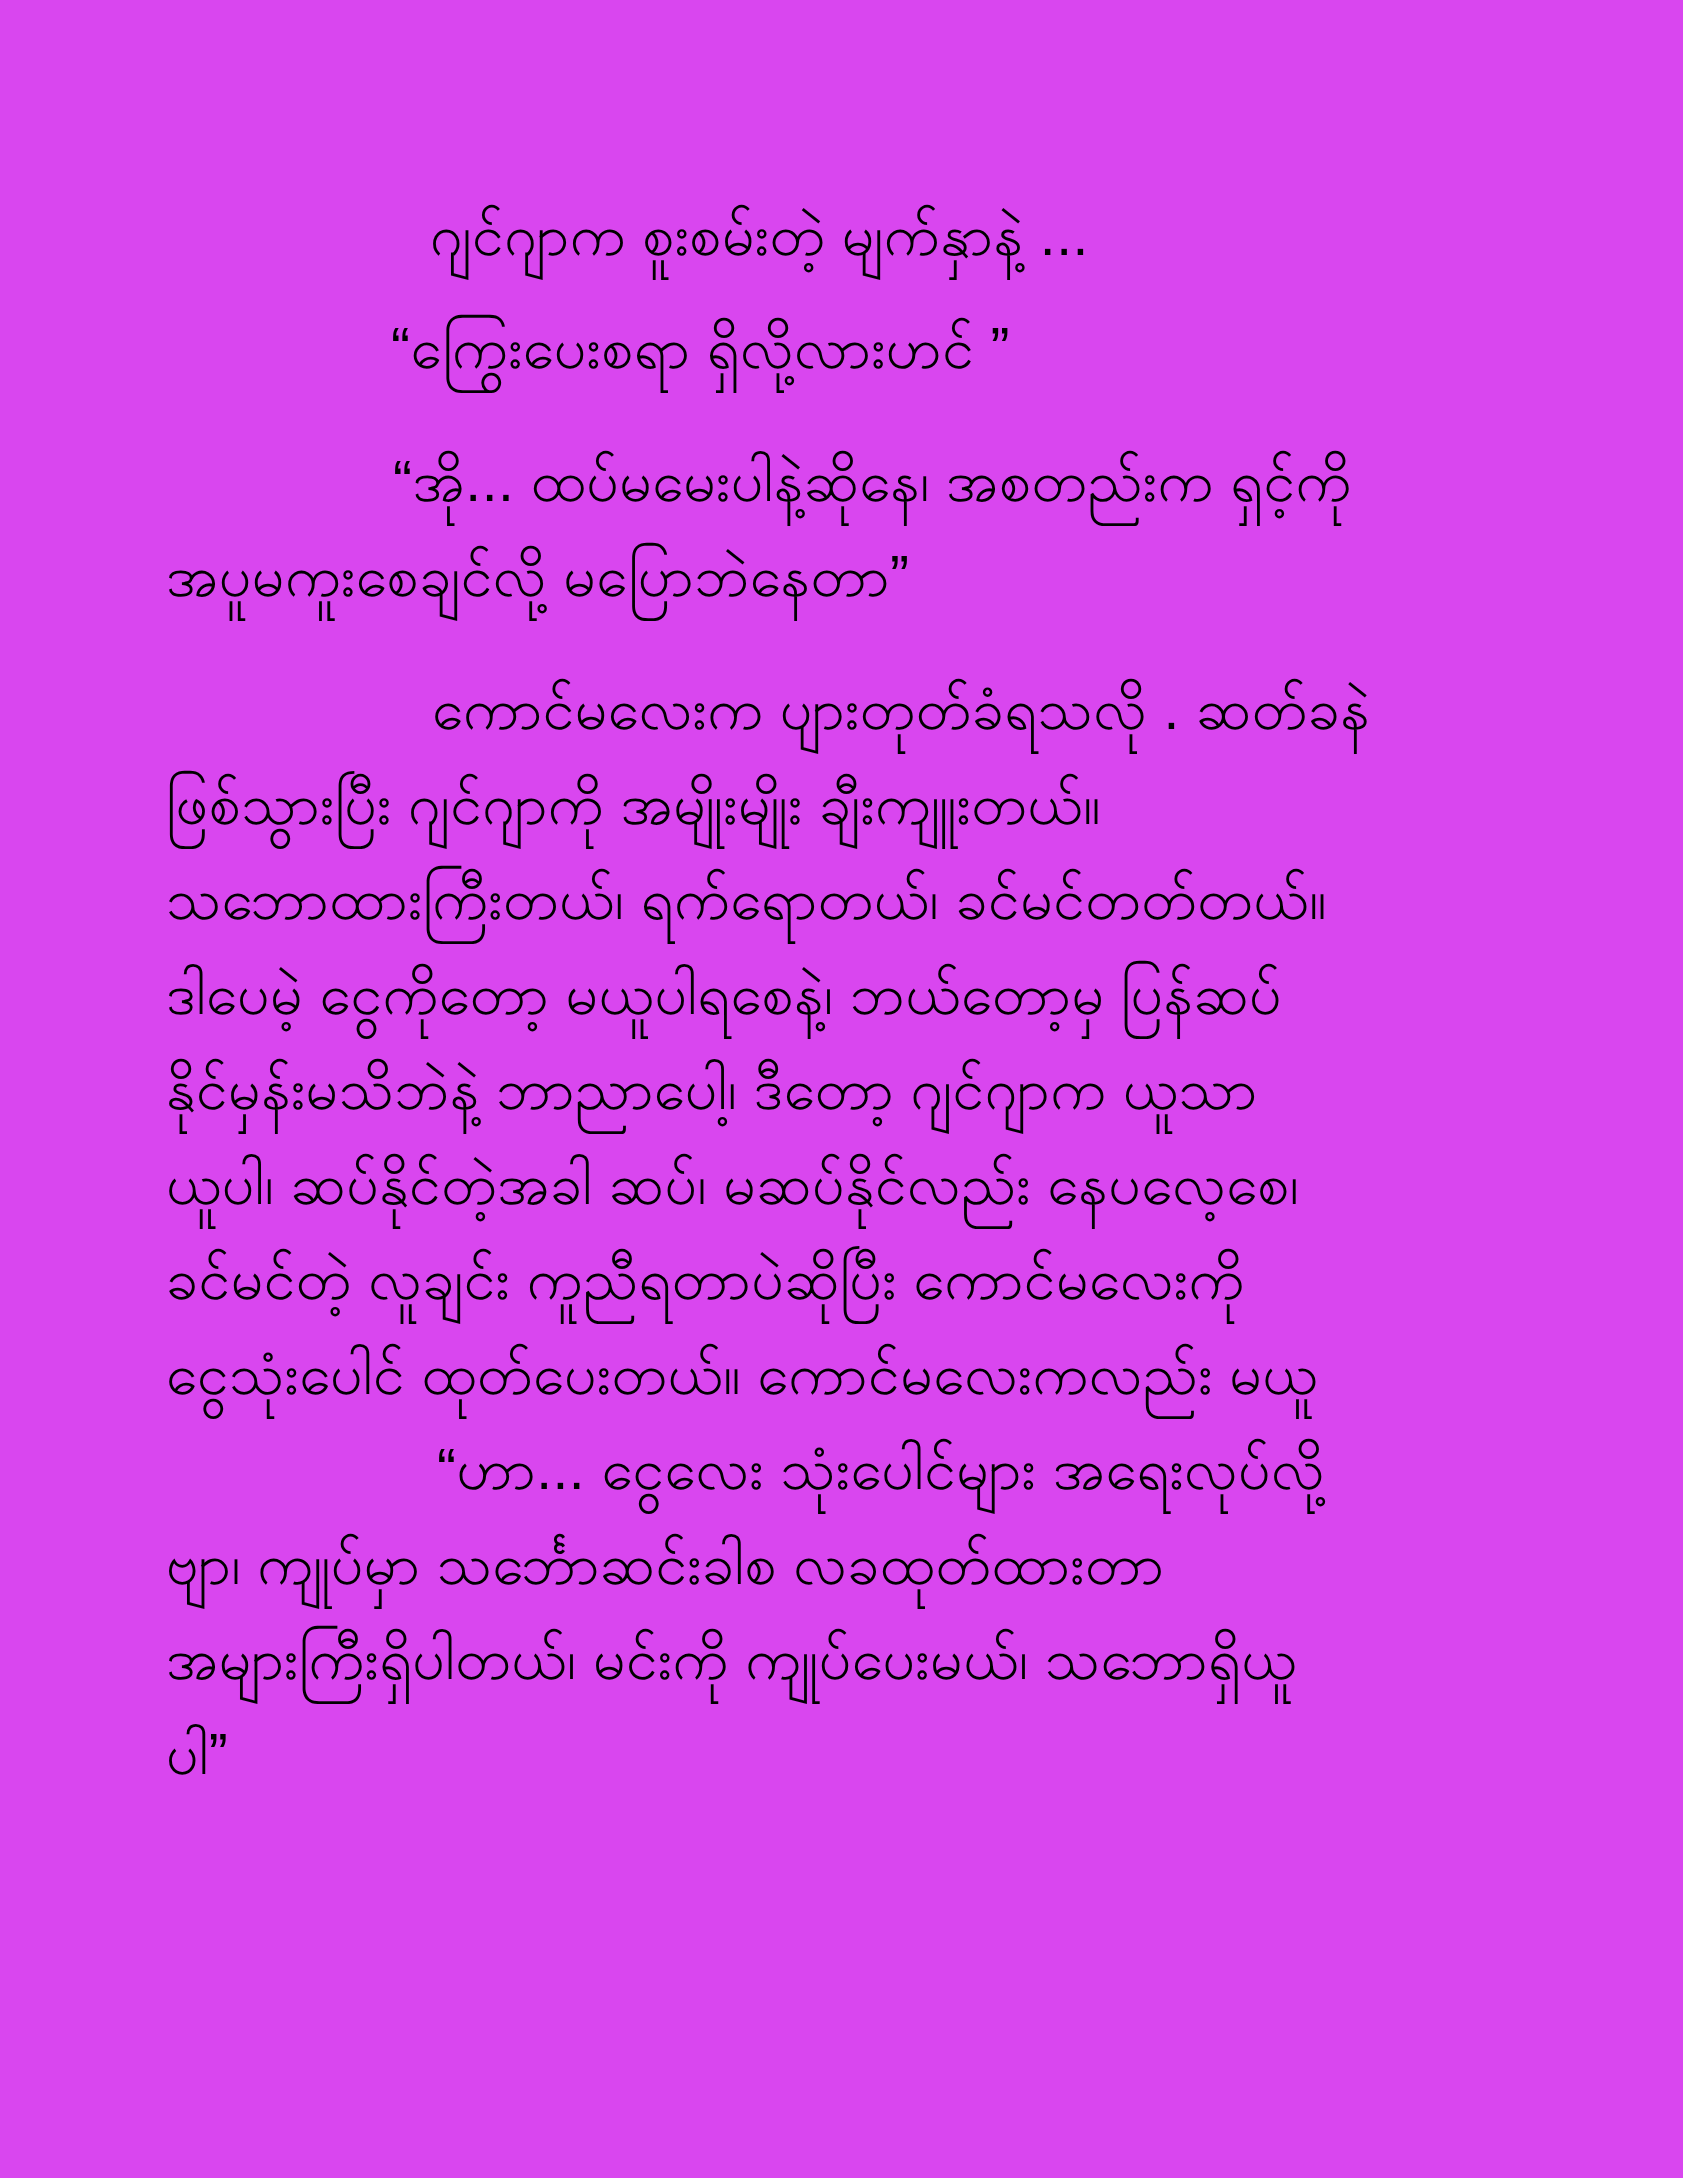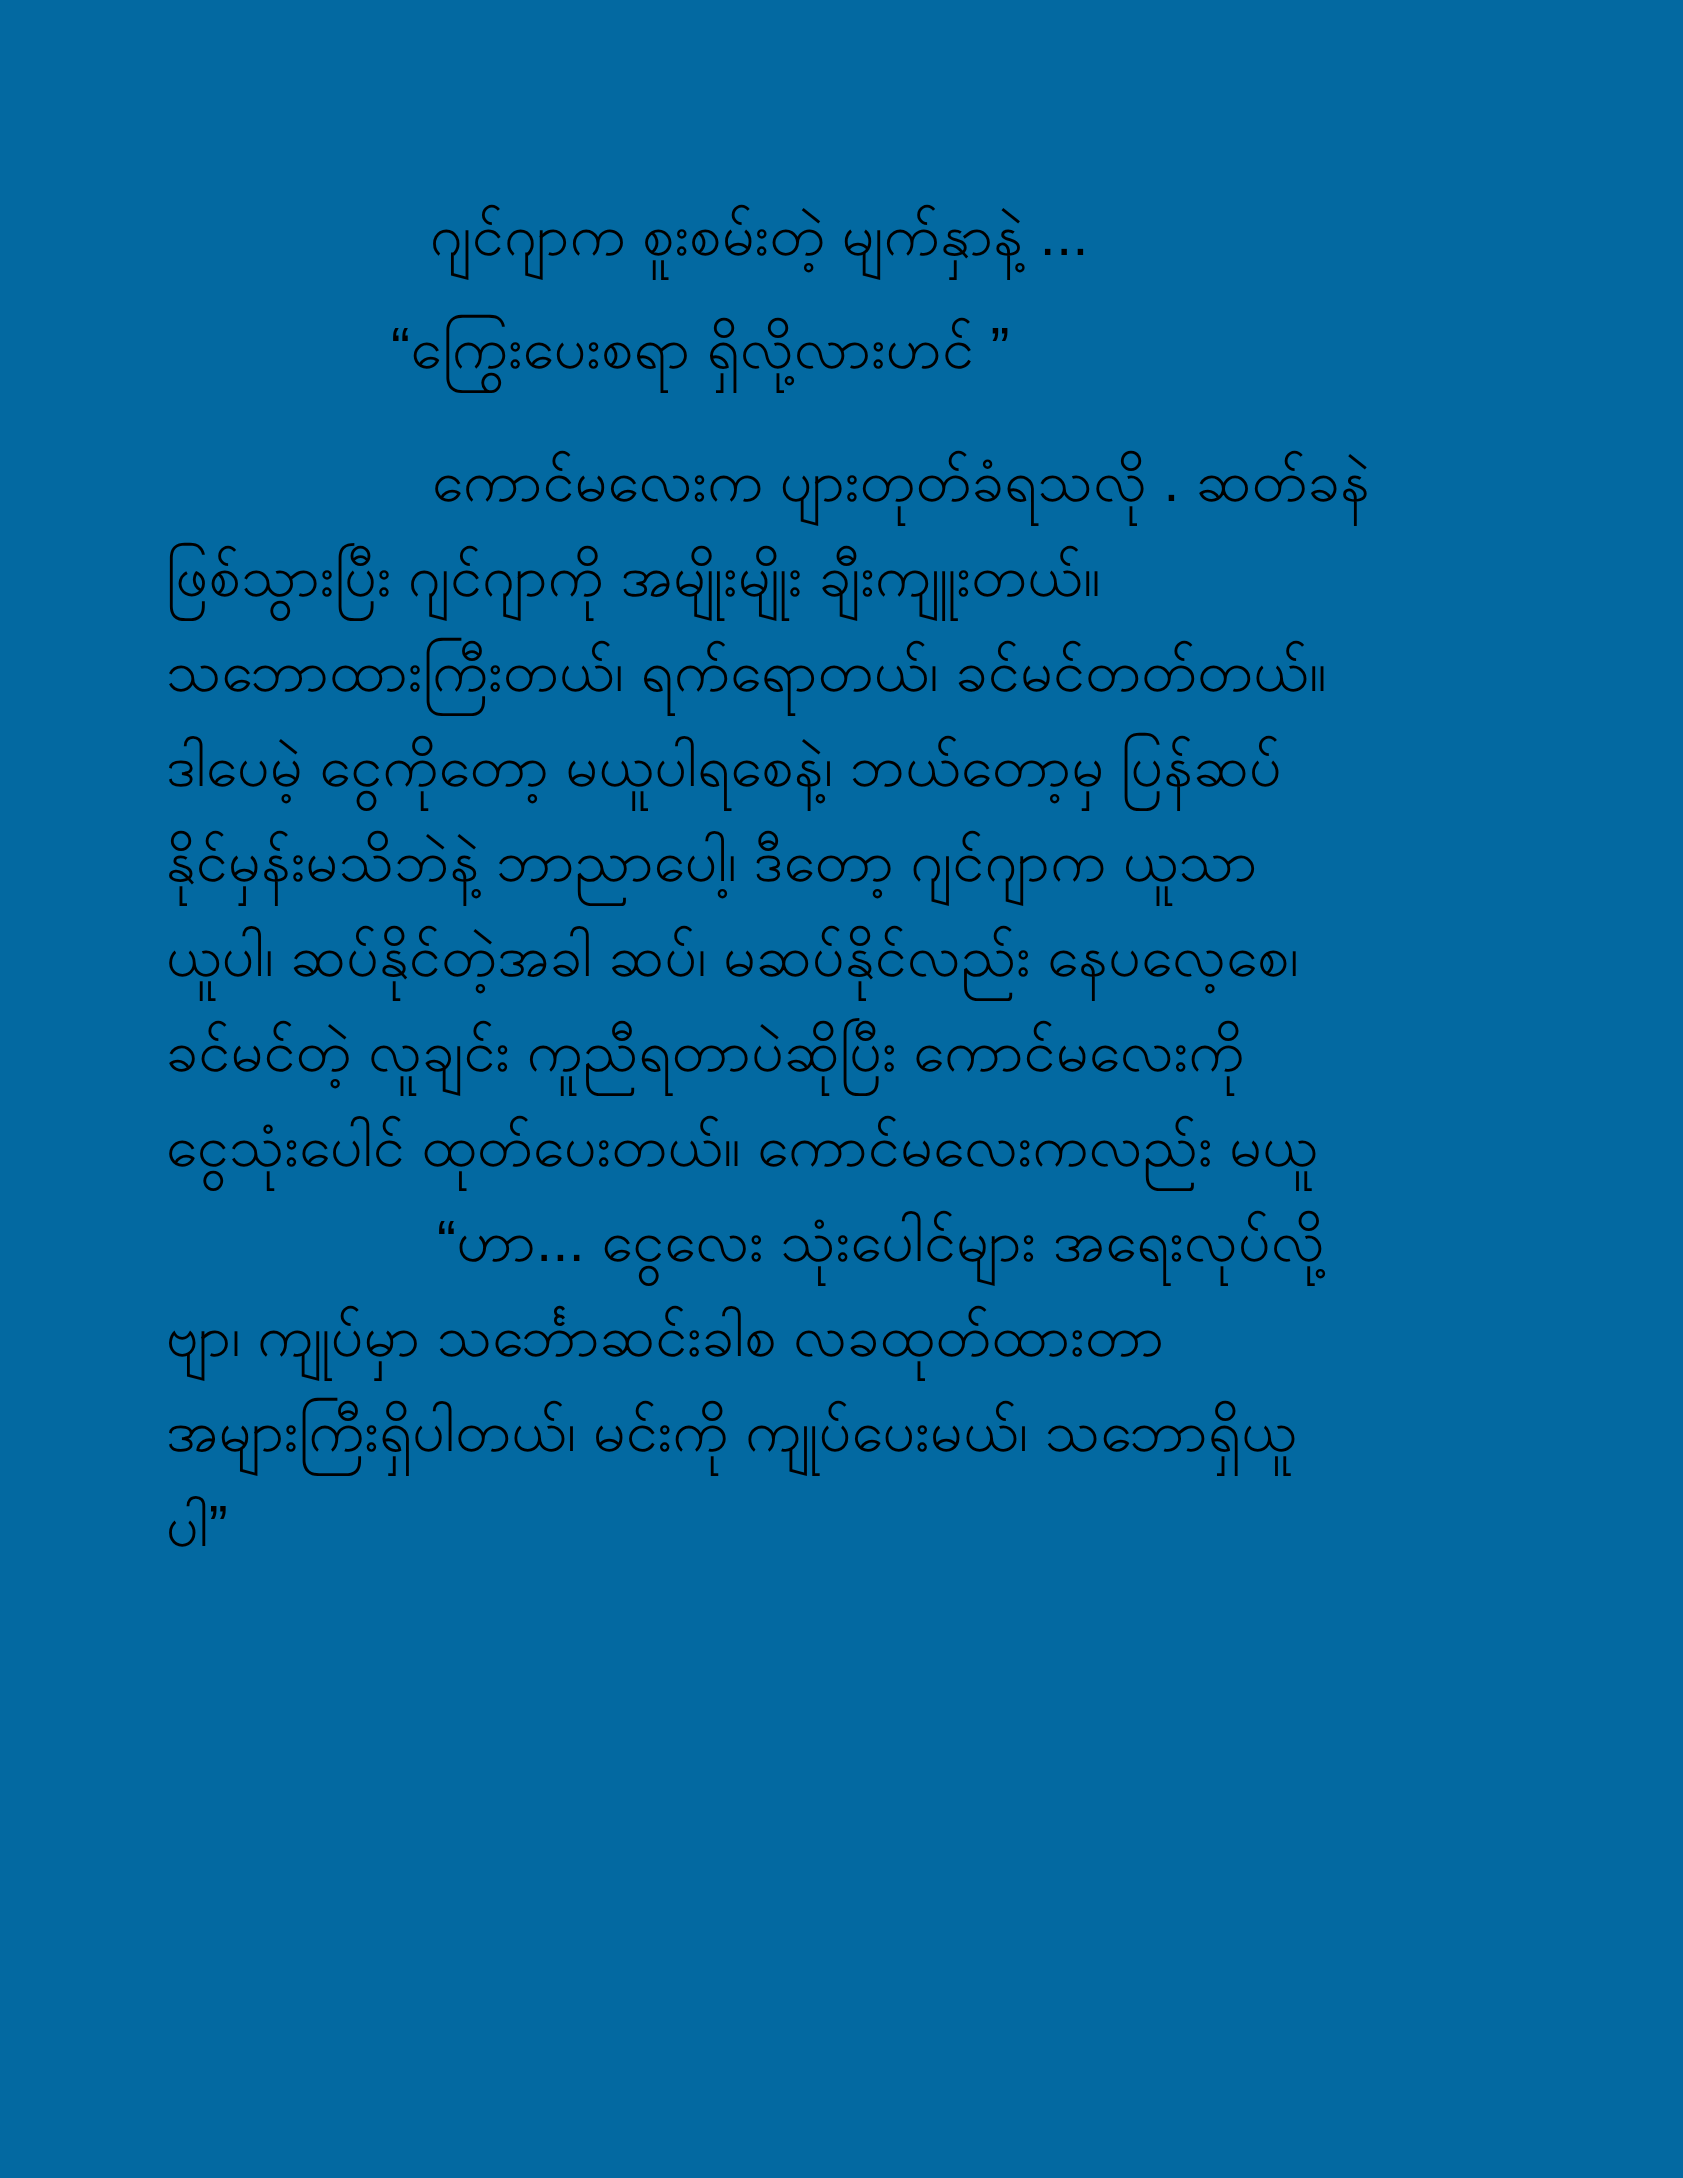--- a/index.html
+++ b/index.html
@@ -10,21 +10,21 @@
   body {
     width: 1683px;
     height: 2178px;
     position: relative;
     overflow: hidden;
   }
   .page {
     box-sizing: border-box;
     width: 1683px;
     height: 2178px;
-    background: #0369a1;
+    background: #d946ef;
     padding: 188px 149px 0 166px;
     overflow: hidden;
   }
   .para {
     margin: 0;
     padding: 0;
     color: #000000;
     font-family: "Liberation Sans", "DejaVu Sans", sans-serif;
     font-size: 57px;
     font-weight: 500;
@@ -40,20 +40,22 @@
   .p5 { text-indent: 266px; }
 </style>
 </head>
 <body>
 
 <div class="page">
   <p class="para p1">ဂျင်ဂျာက စူးစမ်းတဲ့ မျက်နှာနဲ့ ...</p>
 
   <p class="para p2">“ကြွေးပေးစရာ ရှိလို့လားဟင် ”</p>
 
+  <p class="para p3">“အို... ထပ်မမေးပါနဲ့ဆိုနေ၊ အစတည်းက ရှင့်ကို
+အပူမကူးစေချင်လို့ မပြောဘဲနေတာ”</p>
 
   <p class="para p5">ကောင်မလေးက ပျားတုတ်ခံရသလို . ဆတ်ခနဲ
 ဖြစ်သွားပြီး ဂျင်ဂျာကို အမျိုးမျိုး ချီးကျူးတယ်။
 သဘောထားကြီးတယ်၊ ရက်ရောတယ်၊ ခင်မင်တတ်တယ်။
 ဒါပေမဲ့ ငွေကိုတော့ မယူပါရစေနဲ့၊ ဘယ်တော့မှ ပြန်ဆပ်
 နိုင်မှန်းမသိဘဲနဲ့ ဘာညာပေါ့၊ ဒီတော့ ဂျင်ဂျာက ယူသာ
 ယူပါ၊ ဆပ်နိုင်တဲ့အခါ ဆပ်၊ မဆပ်နိုင်လည်း နေပလေ့စေ၊
 ခင်မင်တဲ့ လူချင်း ကူညီရတာပဲဆိုပြီး ကောင်မလေးကို
 ငွေသုံးပေါင် ထုတ်ပေးတယ်။ ကောင်မလေးကလည်း မယူ</p>
 

